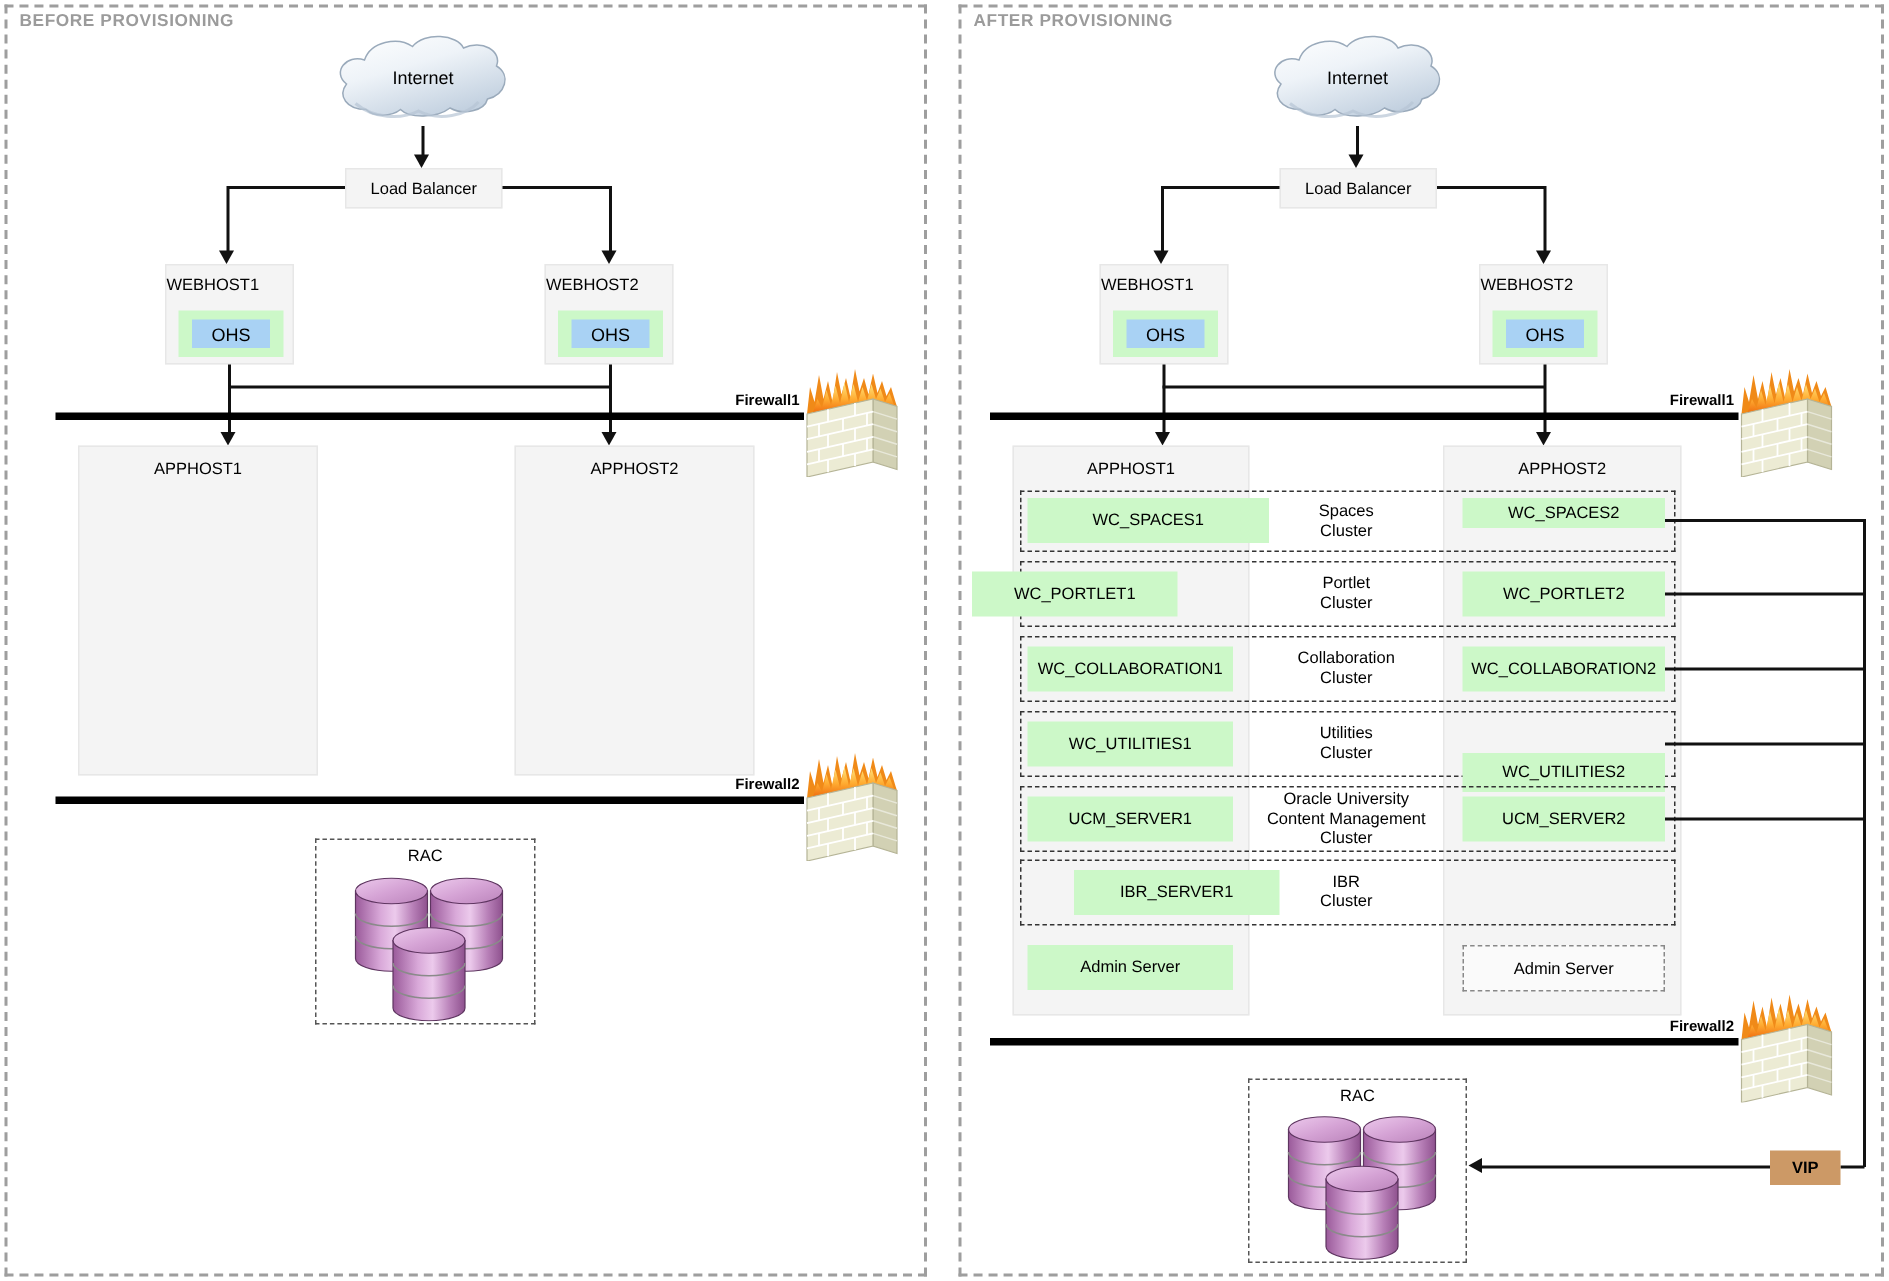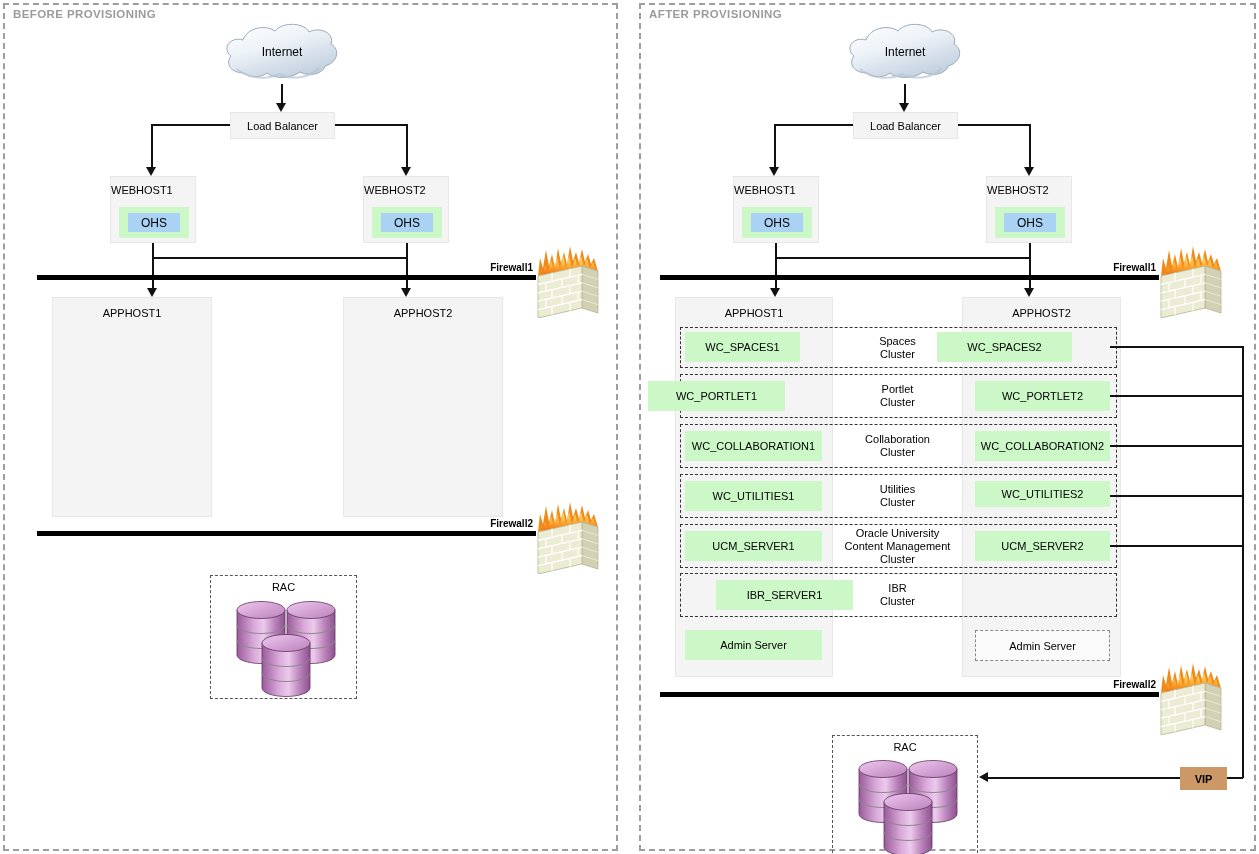--- a/index.html
+++ b/index.html
@@ -13,21 +13,21 @@
   .col-label{padding-top:9px;text-align:center;font-size:11px;}
   .greenbox{position:absolute;background:var(--server-green,#ccf8c8);display:flex;align-items:center;justify-content:center;font-size:11px;}
   .bluebox{position:absolute;background:var(--ohs-blue,#a9d2f4);display:flex;align-items:center;justify-content:center;font-size:12px;}
   .lbbox{position:absolute;background:var(--host-gray,#f4f4f4);border:1px solid #e7e7e7;box-sizing:border-box;
          display:flex;align-items:center;justify-content:center;font-size:11px;}
   .cluster-row{position:absolute;border:1px dashed #333;box-sizing:border-box;}
   .cluster-label{position:absolute;display:flex;flex-direction:column;align-items:center;justify-content:center;
                  font-size:11px;line-height:13px;text-align:center;}
   .dashedbox{position:absolute;background:#fafafa;border:1px dashed #888;box-sizing:border-box;
              display:flex;align-items:center;justify-content:center;font-size:11px;}
-  .racbox{position:absolute;border:1px dashed #555;box-sizing:border-box;margin-top:16px;}
+  .racbox{position:absolute;border:1px dashed #555;box-sizing:border-box;}
   .rac-label{position:absolute;top:5px;left:0;width:100%;text-align:center;font-size:11px;}
   .hline{position:absolute;background:#111;height:1.5px;}
   .vline{position:absolute;background:#111;width:1.5px;}
   .fwline{position:absolute;background:#000;height:5px;}
   .fwlabel{position:absolute;font-size:10px;font-weight:bold;text-align:right;}
   .arr-down{position:absolute;width:0;height:0;border-left:5px solid transparent;
             border-right:5px solid transparent;border-top:9px solid #111;}
   .arr-left{position:absolute;width:0;height:0;border-top:5px solid transparent;
             border-bottom:5px solid transparent;border-right:9px solid #111;}
   .vipbox{position:absolute;background:var(--vip-tan,#cc9966);display:flex;align-items:center;justify-content:center;
@@ -208,26 +208,26 @@
     </svg>
 
   <div class="graybox" style="left:675px;top:297px;width:158px;height:380px">
     <div class="col-label">APPHOST1</div>
   </div>
   <div class="graybox" style="left:962px;top:297px;width:159px;height:380px">
     <div class="col-label">APPHOST2</div>
   </div>
 
   <div class="cluster-row" style="left:680px;top:327px;width:437px;height:41px"></div>
-  <div class="greenbox" style="left:685px;top:332px;width:115px;height:30px">WC_SPACES1</div>
+  <div class="greenbox" style="left:685px;top:332px;width:161px;height:30px">WC_SPACES1</div>
   <div class="cluster-label" style="left:833px;top:327px;width:129px;height:41px">
     <span>Spaces</span>
     <span>Cluster</span>
   </div>
-  <div class="greenbox" style="left:937px;top:332px;width:135px;height:30px">WC_SPACES2</div>
+  <div class="greenbox" style="left:975px;top:332px;width:135px;height:20px">WC_SPACES2</div>
 
   <div class="cluster-row" style="left:680px;top:374px;width:437px;height:44px"></div>
   <div class="greenbox" style="left:648px;top:381px;width:137px;height:30px">WC_PORTLET1</div>
   <div class="cluster-label" style="left:833px;top:374px;width:129px;height:44px">
     <span>Portlet</span>
     <span>Cluster</span>
   </div>
   <div class="greenbox" style="left:975px;top:381px;width:135px;height:30px">WC_PORTLET2</div>
 
   <div class="cluster-row" style="left:680px;top:424px;width:437px;height:44px"></div>
@@ -237,21 +237,21 @@
     <span>Cluster</span>
   </div>
   <div class="greenbox" style="left:975px;top:431px;width:135px;height:30px">WC_COLLABORATION2</div>
 
   <div class="cluster-row" style="left:680px;top:474px;width:437px;height:44px"></div>
   <div class="greenbox" style="left:685px;top:481px;width:137px;height:30px">WC_UTILITIES1</div>
   <div class="cluster-label" style="left:833px;top:474px;width:129px;height:44px">
     <span>Utilities</span>
     <span>Cluster</span>
   </div>
-  <div class="greenbox" style="left:975px;top:481px;width:135px;height:26px">WC_UTILITIES2</div>
+  <div class="greenbox" style="left:975px;top:502px;width:135px;height:26px">WC_UTILITIES2</div>
 
   <div class="cluster-row" style="left:680px;top:524px;width:437px;height:44px"></div>
   <div class="greenbox" style="left:685px;top:531px;width:137px;height:30px">UCM_SERVER1</div>
   <div class="cluster-label" style="left:833px;top:524px;width:129px;height:44px">
     <span>Oracle University</span>
     <span>Content Management</span>
     <span>Cluster</span>
   </div>
   <div class="greenbox" style="left:975px;top:531px;width:135px;height:30px">UCM_SERVER2</div>
 

